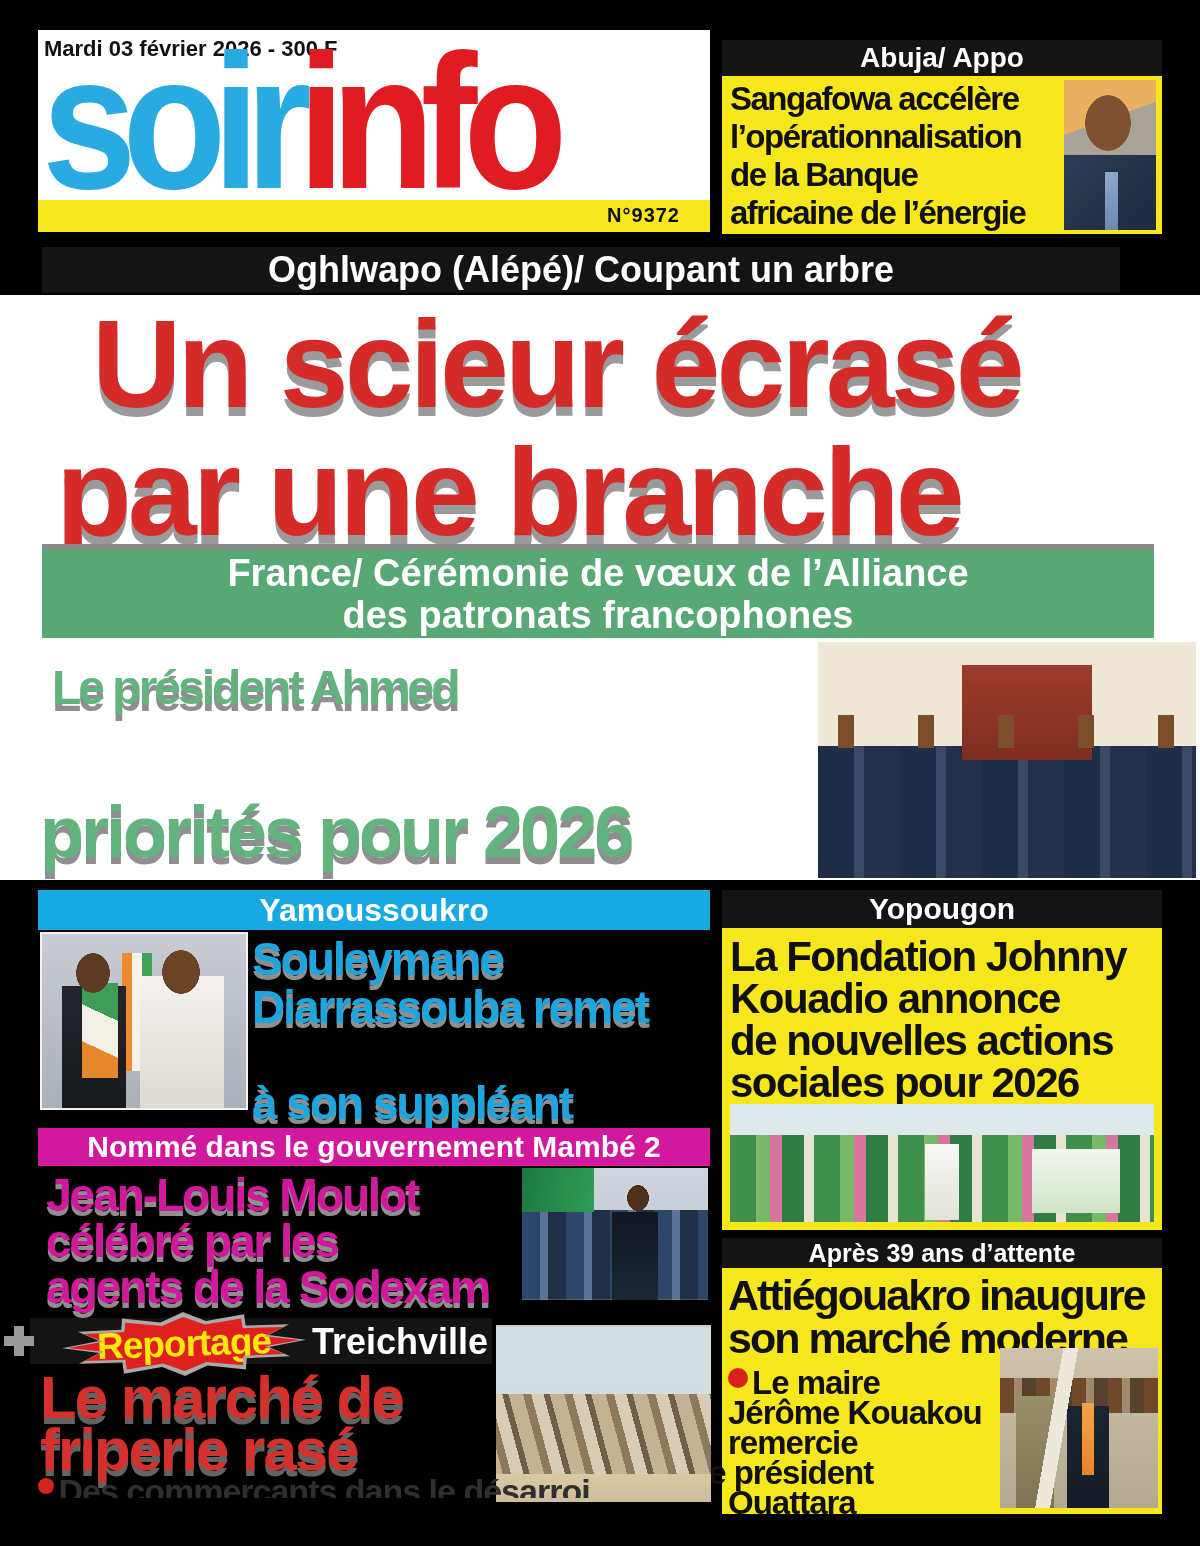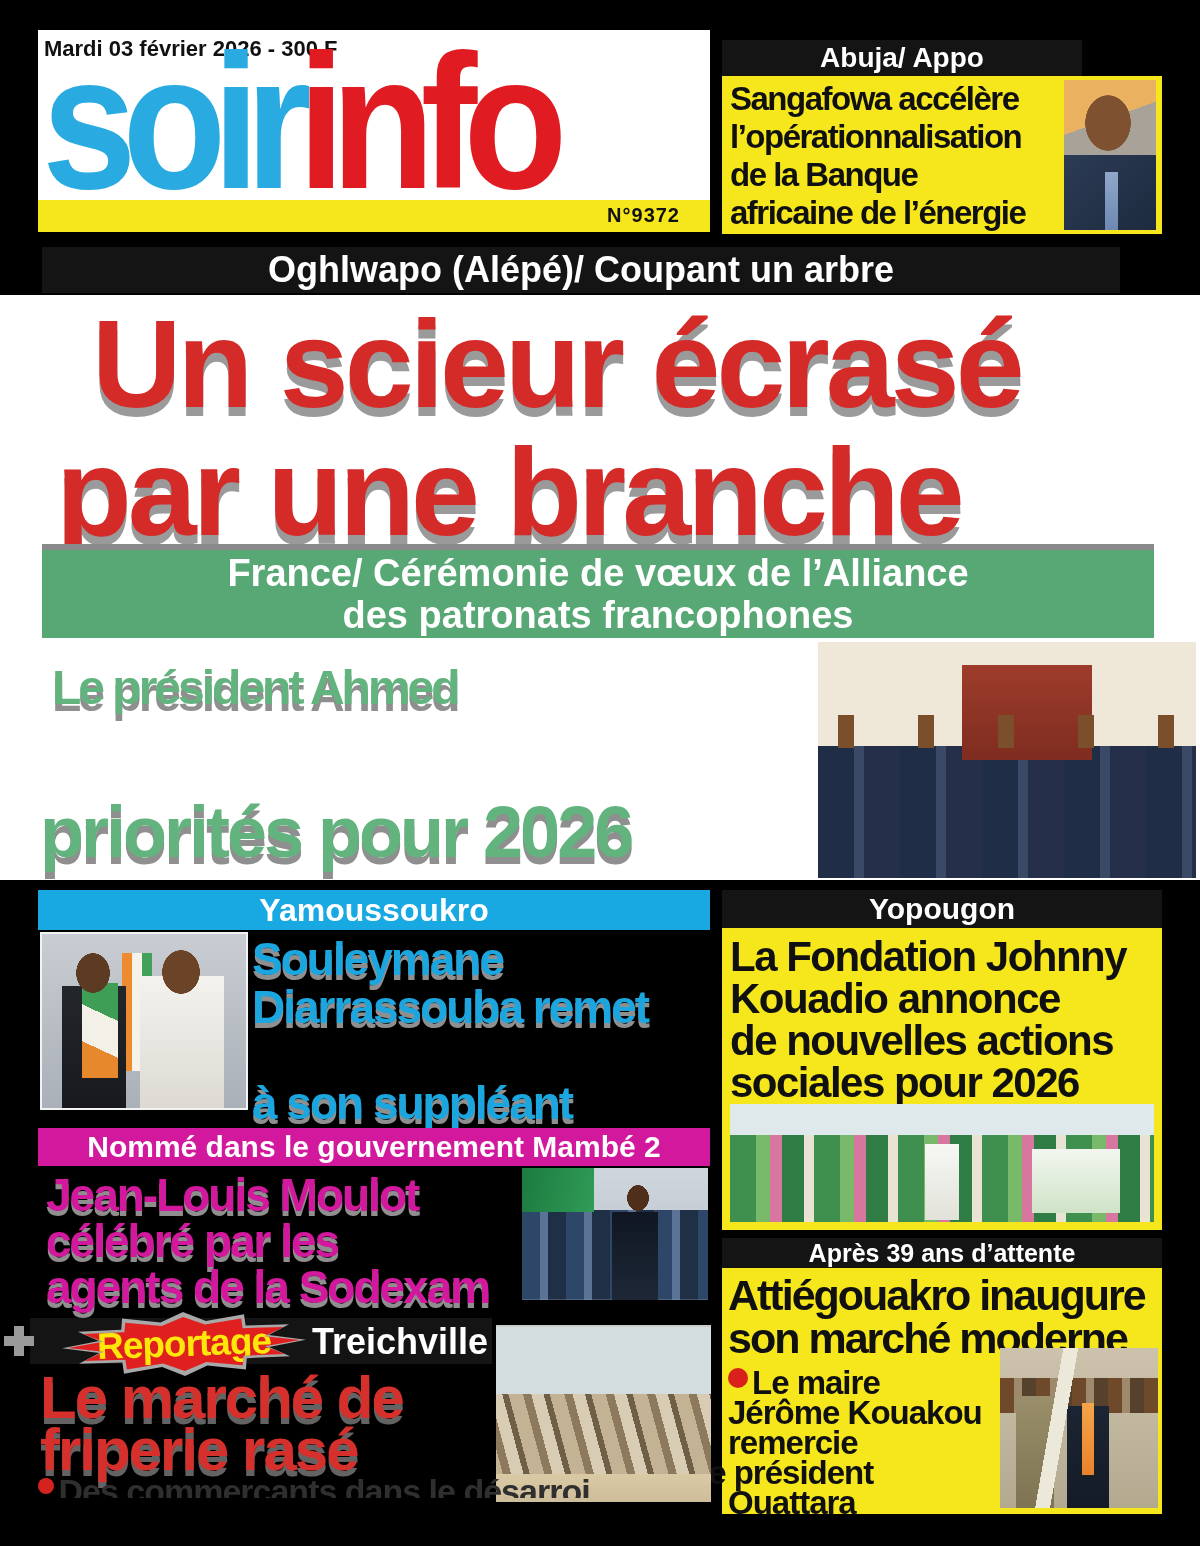--- a/index.html
+++ b/index.html
@@ -83,21 +83,21 @@
     <div class="abs" style="left:0;top:170px;width:672px;height:32px;background:#f6e71c;"></div>
     <div class="abs" style="left:6px;top:6px;font-size:22px;font-weight:bold;color:#111;white-space:nowrap;">Mardi 03 février 2026 - 300 F</div>
     <div class="abs" style="left:4px;top:0;height:176px;display:flex;align-items:flex-end;font-size:170px;font-weight:900;
                 letter-spacing:-14px;line-height:150px;transform:scaleY(1.12);transform-origin:bottom;">
       <span style="color:#29aae1;">soir</span>
         <span style="color:#e01b22;">info</span>
     </div>
     <div class="abs" style="right:30px;top:174px;font-size:20px;font-weight:bold;color:#111;letter-spacing:1px;">N°9372</div>
   </div>
 
-  <div class="kicker" style="left:722px;top:40px;width:360px;height:36px;font-size:28px;">Abuja/ Appo</div>
+  <div class="kicker" style="left:722px;top:40px;width:440px;height:36px;font-size:28px;">Abuja/ Appo</div>
   <div class="ybox" style="left:722px;top:76px;width:440px;height:158px;"></div>
   <div class="ln blackhl" style="left:730px;top:82px;font-size:33px;letter-spacing:-1.5px;">Sangafowa accélère</div>
   <div class="ln blackhl" style="left:730px;top:120px;font-size:33px;letter-spacing:-1.5px;">l’opérationnalisation</div>
   <div class="ln blackhl" style="left:730px;top:158px;font-size:33px;letter-spacing:-1.5px;">de la Banque</div>
   <div class="ln blackhl" style="left:730px;top:196px;font-size:33px;letter-spacing:-1.5px;">africaine de l’énergie</div>
   <div class="photo ph-sangafowa" style="left:1064px;top:80px;width:92px;height:150px;"></div>
 
   <div class="whitefield"></div>
   <div class="kicker" style="left:42px;top:247px;width:1078px;height:46px;font-size:36px;">Oghlwapo (Alépé)/ Coupant un arbre</div>
   <div class="ln redbig" style="left:44px;top:302px;font-size:124px;margin-left:48px;">Un scieur écrasé</div>

